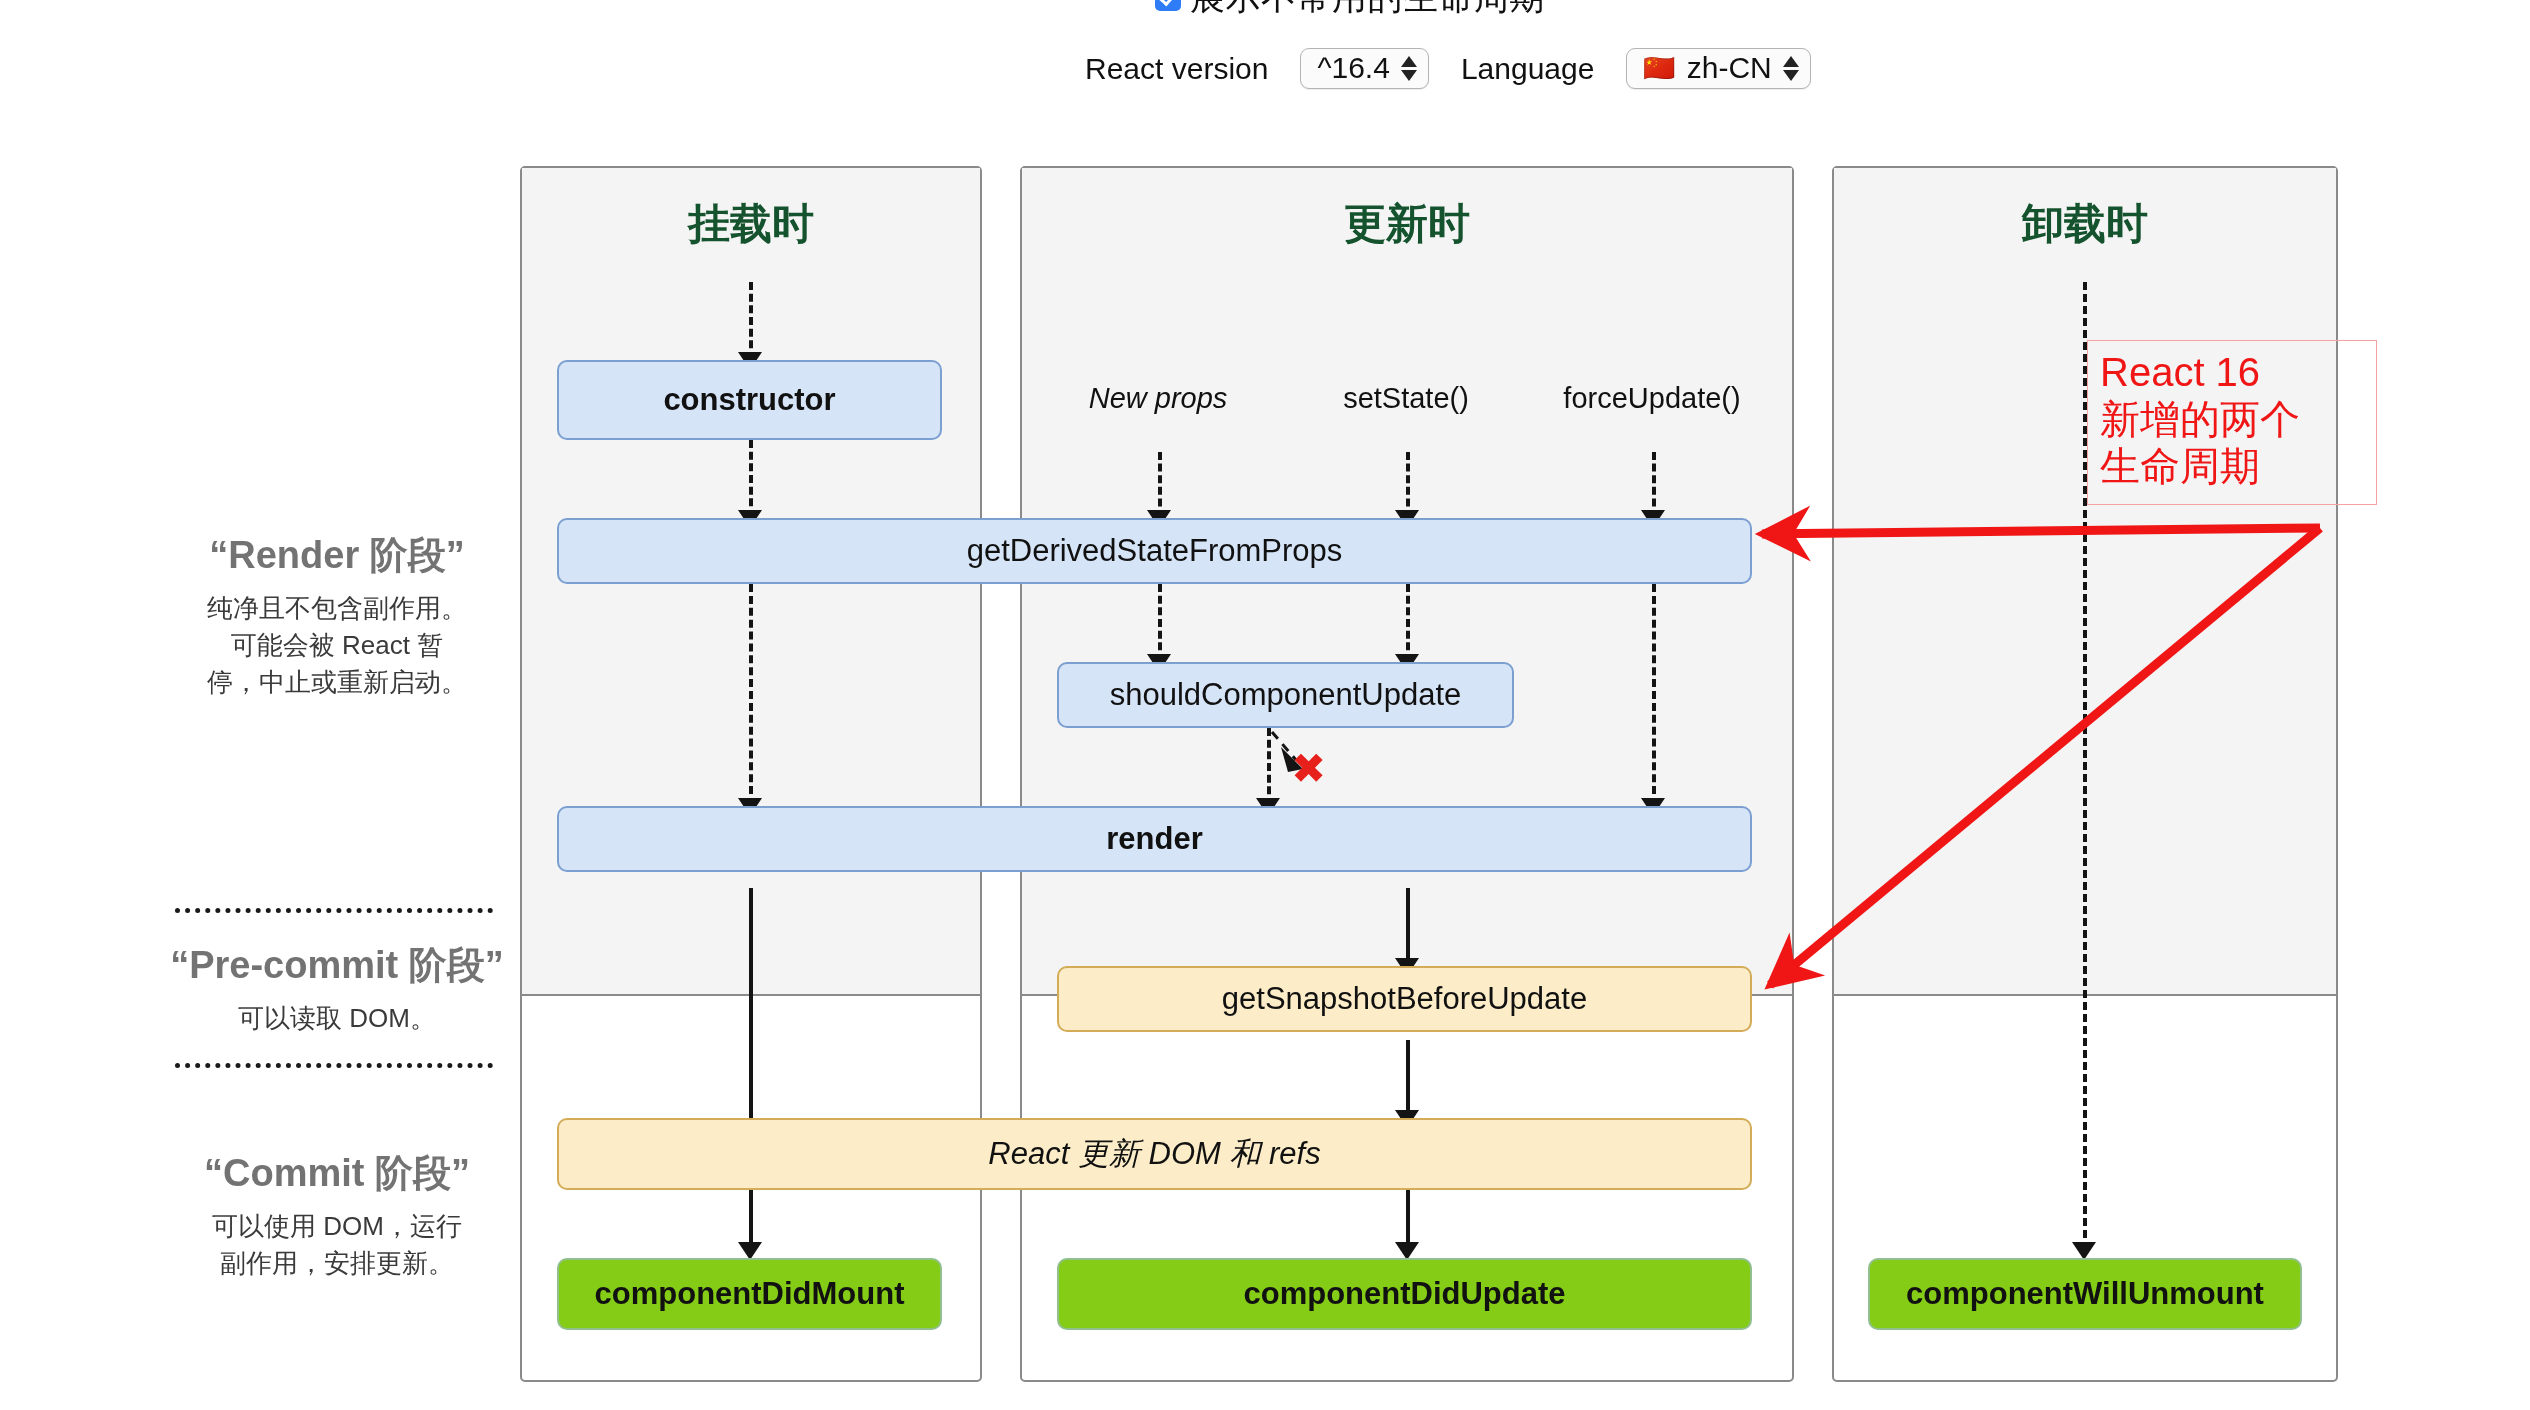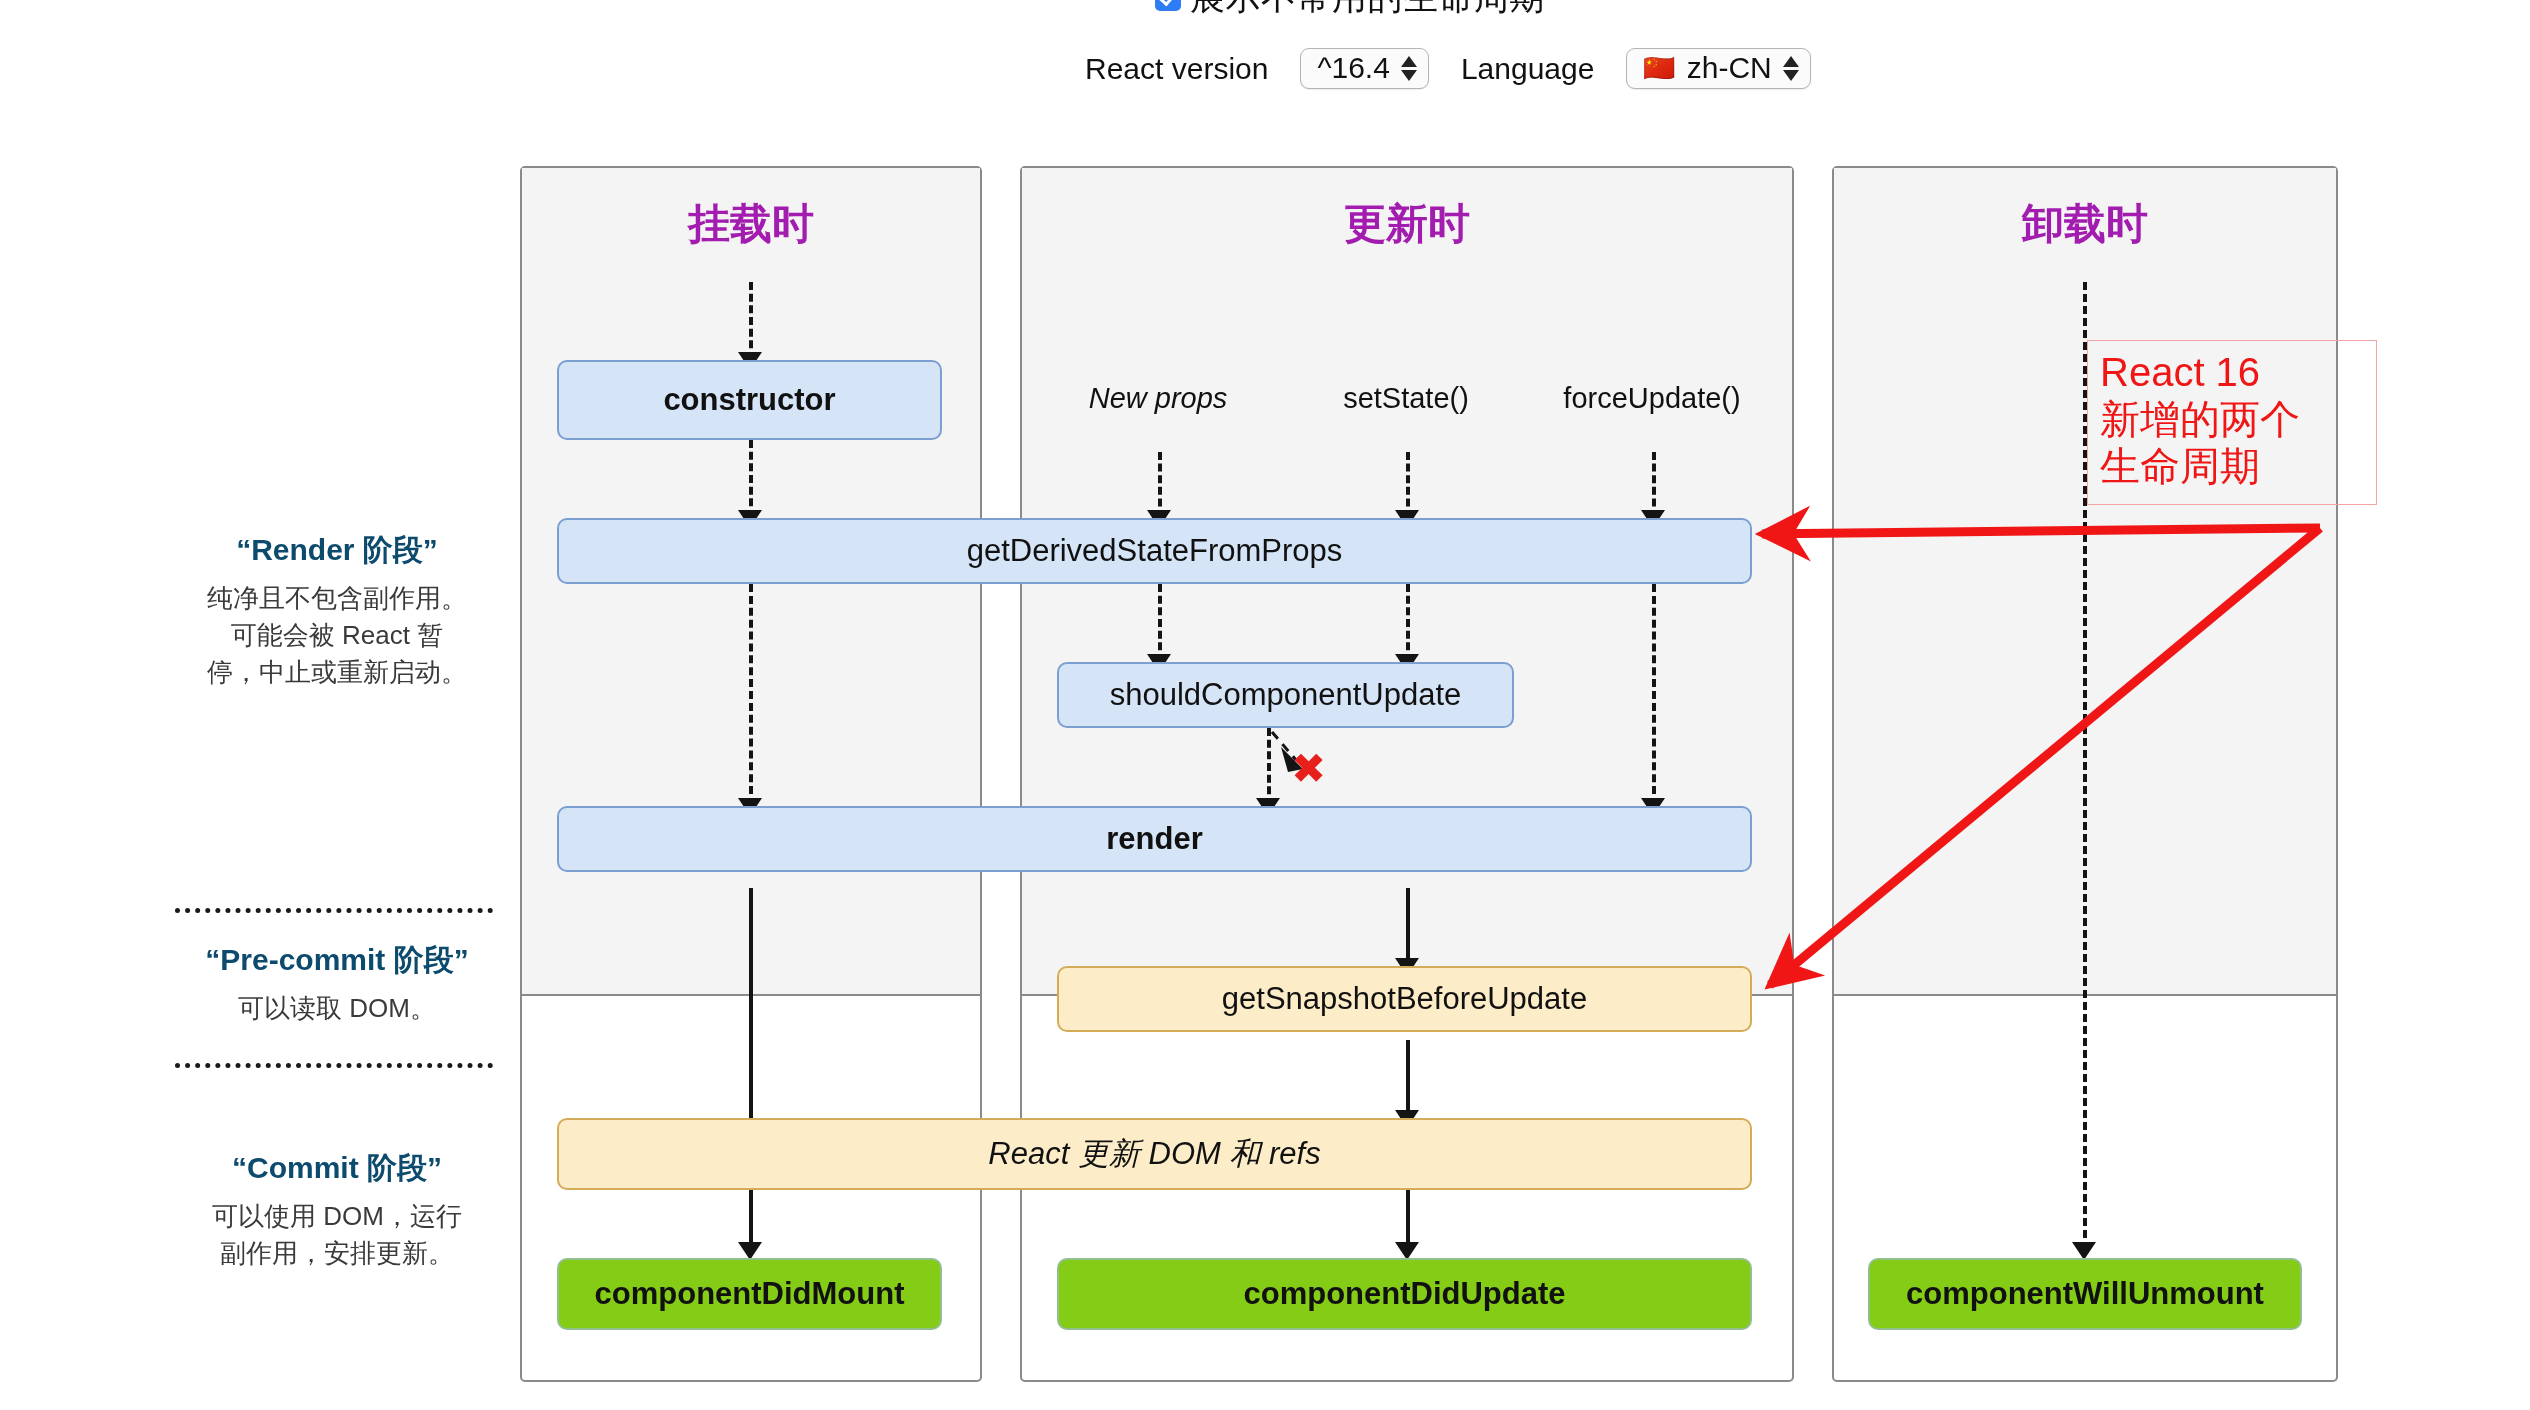--- a/index.html
+++ b/index.html
@@ -51,40 +51,40 @@
   .spin { display: inline-flex; flex-direction: column; gap: 3px; line-height: 0; }
   .spin i {
     display: block; width: 0; height: 0; border-left: 8px solid transparent;
     border-right: 8px solid transparent;
   }
   .spin i.up { border-bottom: 11px solid #222; }
   .spin i.dn { border-top: 11px solid #222; }
 
   
   .phase { position: absolute; width: 340px; text-align: center; left: 167px; }
-  .phase .ttl { font-size: 30px; font-weight: 700; color: #0c4a6e; white-space: nowrap; }
+  .phase .ttl { font-size: 38px; font-weight: 700; color: #737373; white-space: nowrap; }
   .phase .desc { font-size: 26px; color: #3a3a3a; line-height: 1.42; margin-top: 9px; }
   .dotted-sep {
     position: absolute; left: 175px; width: 318px; height: 0;
     border-top: 5px dotted #1a1a1a;
   }
 
   
   .col {
     position: absolute; box-sizing: border-box;
     border: 2px solid #8a8a8a; border-radius: 5px;
     background: #ffffff;
   }
   .col .shade {
     position: absolute; left: 0; top: 0; right: 0;
     background: #f4f4f4; border-bottom: 2px solid #8a8a8a;
   }
   .col-title {
     position: absolute; left: 0; right: 0; top: 28px;
-    text-align: center; font-size: 42px; font-weight: 700; color: #a21caf;
+    text-align: center; font-size: 42px; font-weight: 700; color: #14532d;
   }
 
   
   .node {
     position: absolute; box-sizing: border-box;
     border-radius: 10px; display: flex;
     align-items: center; justify-content: center;
     font-size: 31px; text-align: center; color: #111;
     z-index: 6;
   }

